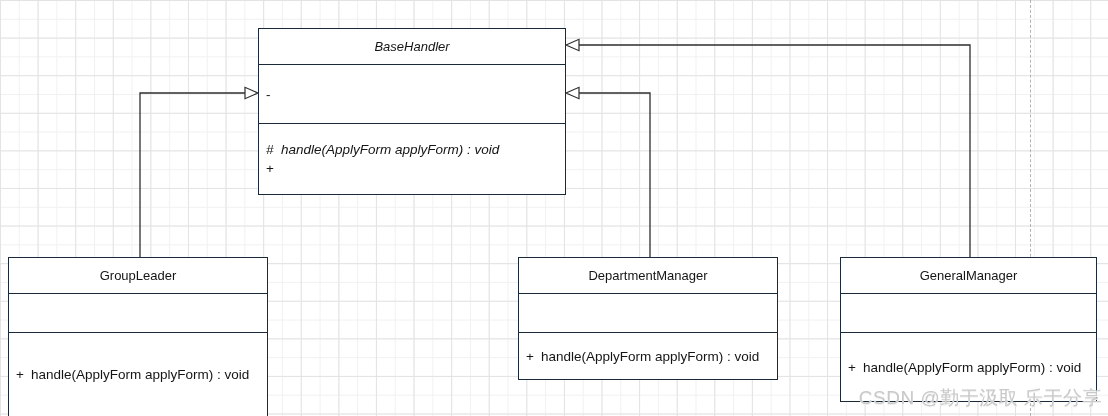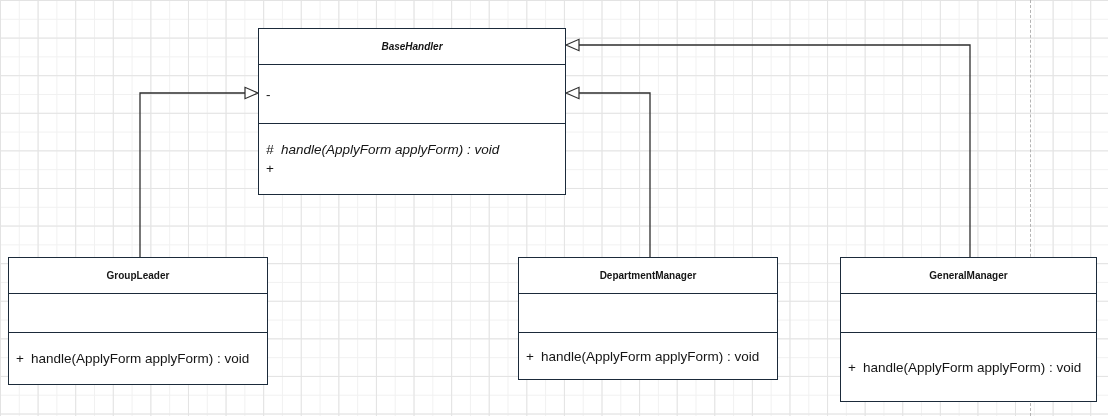--- a/index.html
+++ b/index.html
@@ -28,42 +28,41 @@
     box-sizing:border-box;
     display:flex;flex-direction:column;
     color:#151515;
     font-size:13.5px;
   }
   .uml-title{
     height:36px;flex:0 0 36px;
     display:flex;align-items:center;justify-content:center;
     border-bottom:1.4px solid #1b2a3a;
     box-sizing:border-box;
-    font-size:10px;
-    font-weight:bold;
+    font-size:13px;
   }
   .uml-title.abstract{font-style:italic;}
   .uml-attrs{
     box-sizing:border-box;
     border-bottom:1.4px solid #1b2a3a;
     display:flex;flex-direction:column;justify-content:center;
   }
   .uml-methods{
     flex:1 1 auto;
     display:flex;flex-direction:column;justify-content:center;
   }
   .member-row{
     display:flex;align-items:baseline;
     padding-left:7px;line-height:19px;white-space:nowrap;
   }
   .member-row .vis{flex:0 0 15px;}
   .member-row.abstract{font-style:italic;}
   #base-handler{left:258px;top:28px;width:308px;height:167px;}
   #base-handler .uml-attrs{flex:0 0 59px;}
-  #group-leader{left:8px;top:257px;width:260px;height:128px;}
+  #group-leader{left:8px;top:257px;width:260px;height:160px;}
   #department-manager{left:518px;top:257px;width:260px;height:123px;}
   #general-manager{left:840px;top:257px;width:257px;height:145px;}
   .sub .uml-attrs{flex:0 0 39px;}
   .watermark{
     position:absolute;right:6px;top:385px;z-index:3;
     color:#c9c9c9;font-size:19px;letter-spacing:.5px;
     text-shadow:0 1px 0 #efefef;
     white-space:nowrap;
   }
 </style>
@@ -136,14 +135,15 @@
     <div class="uml-title">GeneralManager</div>
     <div class="uml-attrs"></div>
     <div class="uml-methods">
       <div class="member-row">
         <span class="vis">+</span>
         <span>handle(ApplyForm applyForm) : void</span>
       </div>
     </div>
   </div>
 
+  <div class="watermark">CSDN @勤于汲取 乐于分享</div>
 
 </div>
 
 </body></html>

